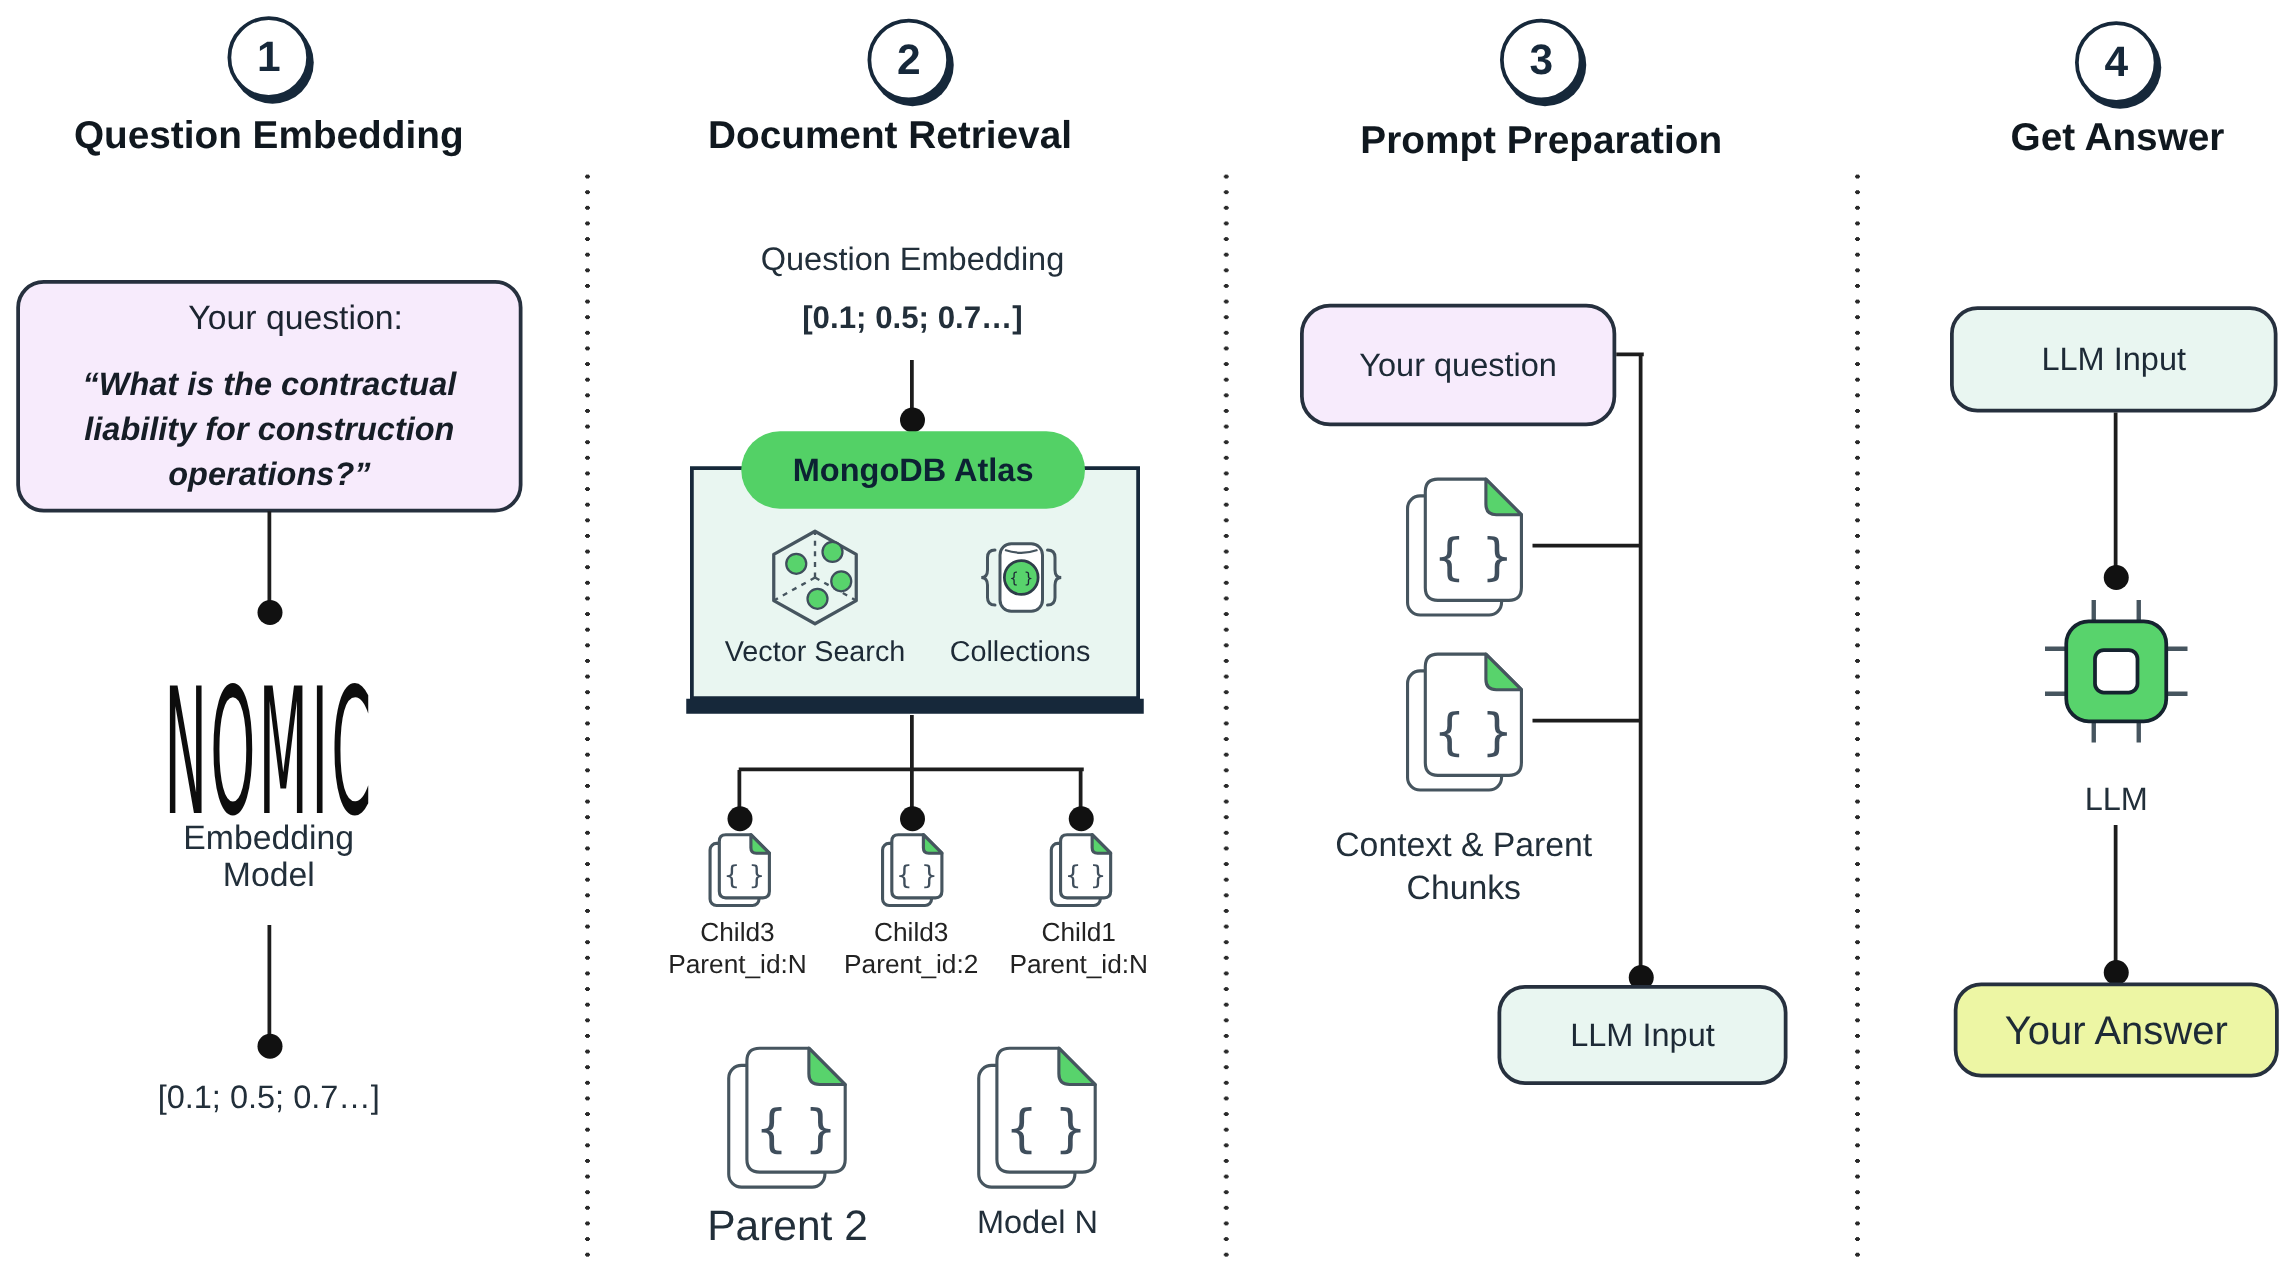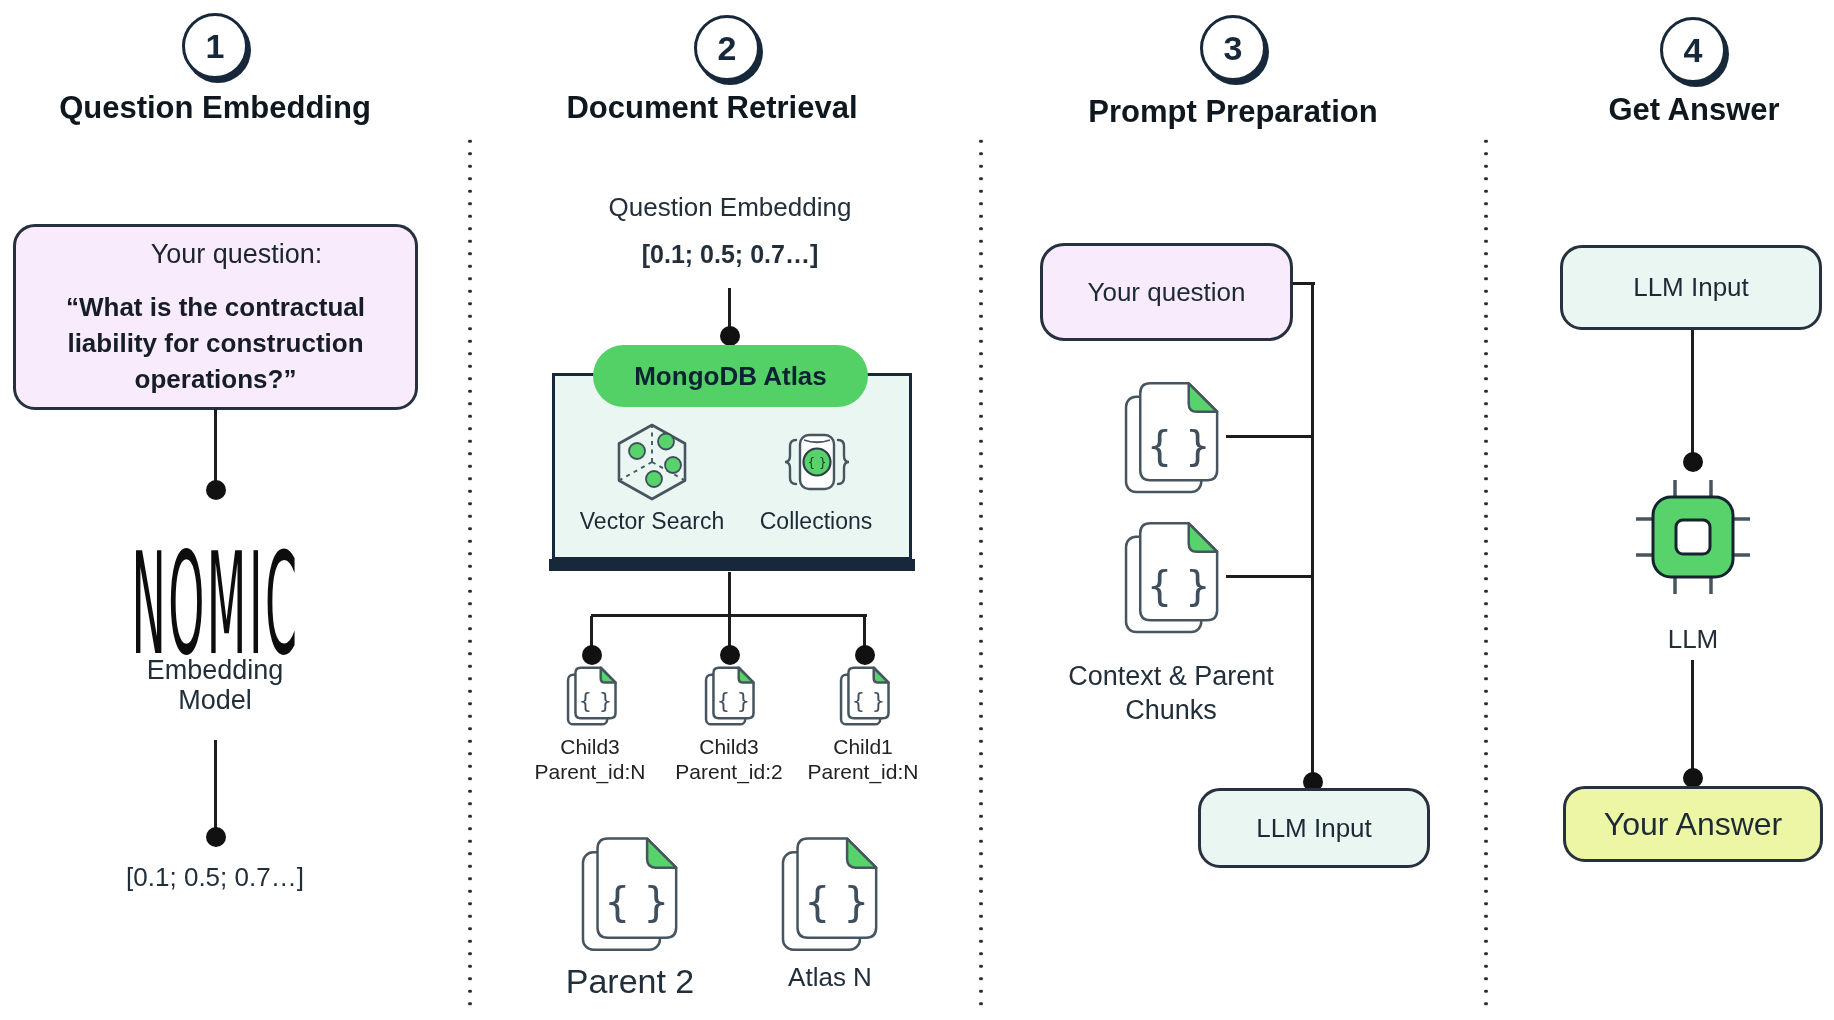--- a/index.html
+++ b/index.html
@@ -17,21 +17,21 @@
     background:#fff;border:3.5px solid var(--navy);box-shadow:3px 4px 0 0 var(--navy);
     display:flex;align-items:center;justify-content:center;
     font-size:34px;font-weight:700;color:var(--navy);box-sizing:border-box;}
   .step-title{position:absolute;width:400px;text-align:center;font-size:31px;font-weight:700;color:var(--ink);}
   .txt{position:absolute;text-align:center;color:#222f3a;}
   .vline{position:absolute;width:3px;background:var(--line);}
   .hline{position:absolute;height:3px;background:var(--line);}
   .dot{position:absolute;width:20px;height:20px;border-radius:50%;background:#111;}
   .qbox{position:absolute;background:var(--purple);border:3px solid #26303e;border-radius:22px;box-sizing:border-box;text-align:center;}
   .qbox-label{margin-top:12px;font-size:27px;color:#1c2430;padding-left:42px;}
-  .qbox-text{margin-top:20px;padding:0 22px;font-size:26px;font-weight:700;line-height:1.38;color:#161d26;}
+  .qbox-text{margin-top:20px;padding:0 22px;font-size:26px;font-weight:700;font-style:italic;line-height:1.38;color:#161d26;}
   .nomic{position:absolute;display:flex;align-items:flex-end;justify-content:center;}
   .nomic span{font-family:"DejaVu Sans", sans-serif;font-size:56px;letter-spacing:3px;color:#0d0d0d;transform:scale(0.82,2.5);white-space:nowrap;}
   .pill{position:absolute;background:var(--green);border-radius:31px;display:flex;align-items:center;justify-content:center;
     font-size:26px;font-weight:700;color:#0c2233;z-index:3;}
   .mintbox{position:absolute;background:var(--mint);border:3px solid var(--navy);box-sizing:border-box;z-index:1;}
   .bar{position:absolute;background:var(--navy);z-index:2;}
   .node{position:absolute;border:3px solid #26303e;box-sizing:border-box;display:flex;align-items:center;justify-content:center;font-size:26px;color:#1d2a36;}
   .node.purple{background:var(--purple);border-radius:24px;}
   .node.mint{background:var(--mint);border-radius:22px;}
   .node.yellow{background:var(--yellow);border-radius:22px;font-size:32px;}
@@ -158,21 +158,21 @@
     <div>Parent_id:N</div>
   </div>
 
   <svg class="abs" style="left:577px;top:835px" width="106" height="120">
       <use href="#doc-icon"></use>
     </svg>
   <svg class="abs" style="left:777px;top:835px" width="106" height="120">
       <use href="#doc-icon"></use>
     </svg>
   <div class="txt" style="left:540px;width:180px;top:962px;font-size:34px">Parent 2</div>
-  <div class="txt" style="left:740px;width:180px;top:962px;font-size:26px">Atlas N</div>
+  <div class="txt" style="left:740px;width:180px;top:962px;font-size:26px">Model N</div>
 
   <div class="node purple" style="left:1040px;top:243px;width:253px;height:98px">Your question</div>
   <div class="hline" style="left:1293px;top:282px;width:22px"></div>
   <div class="vline" style="left:1311px;top:283px;height:501px"></div>
 
   <svg class="abs" style="left:1120px;top:380px" width="104" height="117">
       <use href="#doc-icon"></use>
     </svg>
   <div class="hline" style="left:1226px;top:435px;width:86px"></div>
   <svg class="abs" style="left:1120px;top:520px" width="104" height="117">

